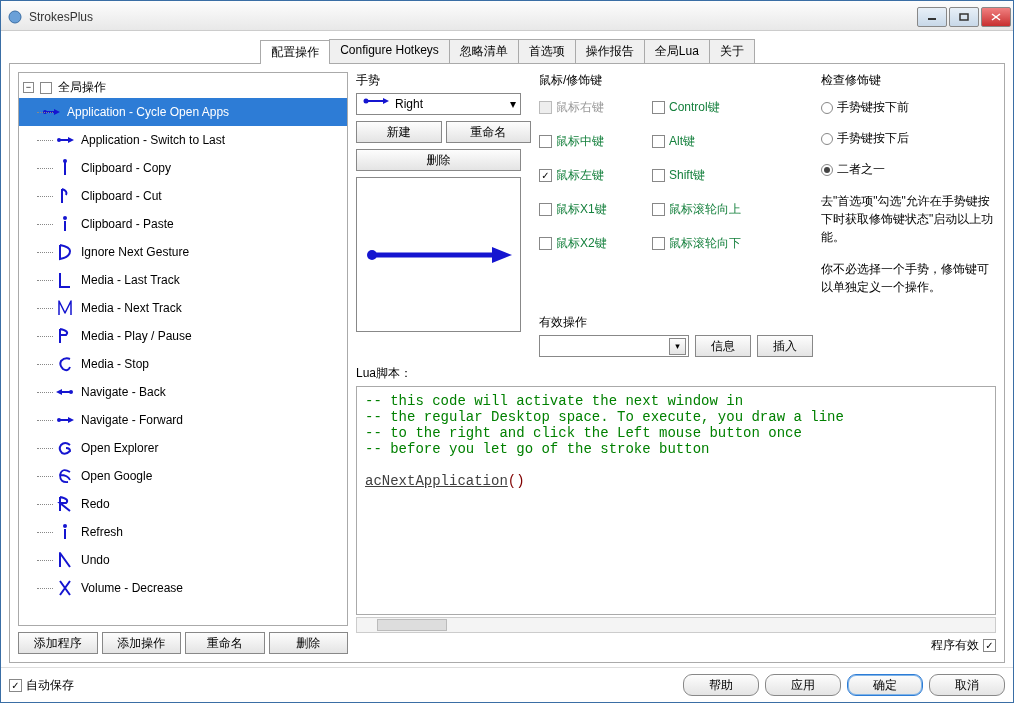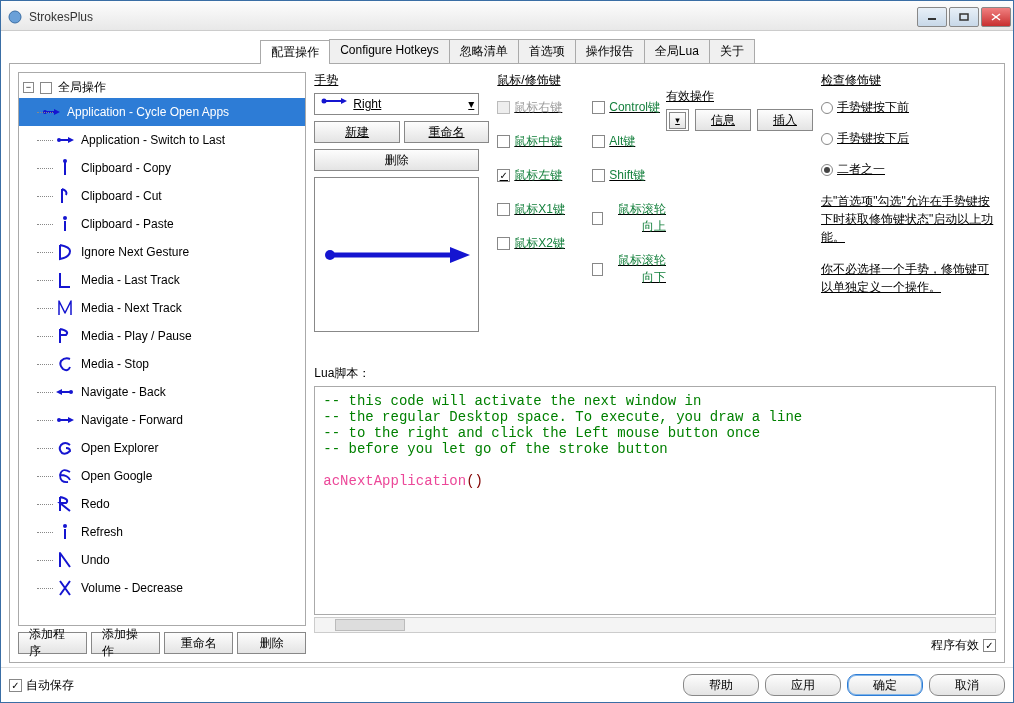--- a/index.html
+++ b/index.html
@@ -28,21 +28,21 @@
 .tree-item { display: flex; align-items: center; padding: 4px 4px 4px 36px; position: relative; }
 .tree-item::before { content: ""; position: absolute; left: 18px; top: 50%; width: 16px; border-top: 1px dotted #888; }
 .tree-item.selected { background: #2d7cd6; color: #fff; padding-left: 22px; }
 .gesture-img { width: 20px; height: 20px; margin-right: 6px; display: inline-flex; align-items: center; justify-content: center; }
 .gesture-img svg { width: 18px; height: 18px; }
 .tree-label { flex: 1; white-space: nowrap; overflow: hidden; text-overflow: ellipsis; padding-right: 4px; }
 .left-btns { display: flex; gap: 4px; margin-top: 6px; }
 .btn { height: 22px; border: 1px solid #888; background: linear-gradient(#fdfdfd,#e4e4e4); padding: 0 10px; cursor: pointer; font-size: 12px; display: inline-flex; align-items: center; justify-content: center; }
 .left-btns .btn { flex: 1; }
 .rightcol { flex: 1; display: flex; flex-direction: column; }
-.toprow { display: flex; gap: 8px; height: 285px; text-decoration: underline; }
+.toprow { display: flex; gap: 8px; height: 285px; }
 .gesture-group { width: 175px; }
 .mouse-group { flex: 1; }
 .check-group { width: 175px; }
 .group-title { font-size: 12px; margin-bottom: 4px; }
 .select { width: 165px; height: 22px; border: 1px solid #888; background: #fff; display: flex; align-items: center; justify-content: space-between; padding: 0 4px 0 6px; cursor: pointer; }
 .select .sel-content { display: flex; align-items: flex-start; gap: 6px; }
 .gesture-btns { display: flex; gap: 4px; margin-top: 6px; }
 .gesture-btns .btn { flex: 1; }
 .gesture-del { margin-top: 6px; width: 165px; }
 .preview { width: 165px; height: 155px; border: 1px solid #888; background: #fff; margin-top: 6px; display: flex; align-items: center; justify-content: center; }
@@ -58,32 +58,32 @@
 .radio-row { display: flex; align-items: center; gap: 4px; }
 .radio-box { width: 12px; height: 12px; border: 1px solid #888; border-radius: 50%; display: inline-flex; align-items: center; justify-content: center; }
 .radio-dot { width: 6px; height: 6px; background: #444; border-radius: 50%; }
 .help-text { font-size: 12px; line-height: 1.5; margin-top: 14px; }
 .action-row { display: flex; align-items: center; gap: 6px; }
 .action-select { flex: 1; height: 22px; border: 1px solid #888; background: #fff; display: flex; align-items: center; justify-content: flex-end; padding: 0 2px; cursor: pointer; }
 .action-select .dd-btn { width: 17px; height: 17px; border: 1px solid #888; background: linear-gradient(#fdfdfd,#e4e4e4); display: flex; align-items: center; justify-content: center; font-size: 9px; }
 .lua-section { flex: 1; display: flex; flex-direction: column; margin-top: 8px; overflow: hidden; }
 .lua-editor { flex: 1; border: 1px solid #aaa; background: #fff; padding: 6px 8px; font-family: Consolas, "Courier New", monospace; font-size: 14px; white-space: pre; overflow: auto; }
 .lua-comment { color: #008000; }
-.lua-func { color: #ec4899; }
+.lua-func { color: #404040; text-decoration: underline; }
 .lua-paren { color: #800000; }
 .scrollbar { height: 16px; border: 1px solid #ccc; background: #f4f4f4; margin-top: 2px; position: relative; }
 .sb-thumb { position: absolute; left: 20px; width: 70px; top: 1px; bottom: 1px; background: #ddd; border: 1px solid #bbb; }
 .valid-row { display: flex; justify-content: flex-end; align-items: center; gap: 4px; margin-top: 4px; }
 .bottombar { display: flex; justify-content: space-between; align-items: center; padding: 6px 8px; border-top: 1px solid #ddd; }
 .bottom-left { display: flex; align-items: center; gap: 4px; }
 .bottom-right { display: flex; gap: 6px; }
 .bottom-right .btn { width: 76px; border-radius: 9px; }
 .btn.default { border: 1px solid #2d7cd6; box-shadow: inset 0 0 0 1px #7fb4e8; }
 .actions-group { margin-top: 10px; padding-top: 6px; }
-.mouse-group-inner { display: flex; flex-direction: row; height: 100%; }
+.mouse-group-inner { display: flex; flex-direction: column; height: 100%; gap: 8px; }
 .mouse-top { flex: 1; }
 </style>
 </head>
 <body>
 
 <div class="window">
   <div class="titlebar">
     <div class="titlebar-left">
       <span class="titlebar-icon">
         <svg viewBox="0 0 16 16">

